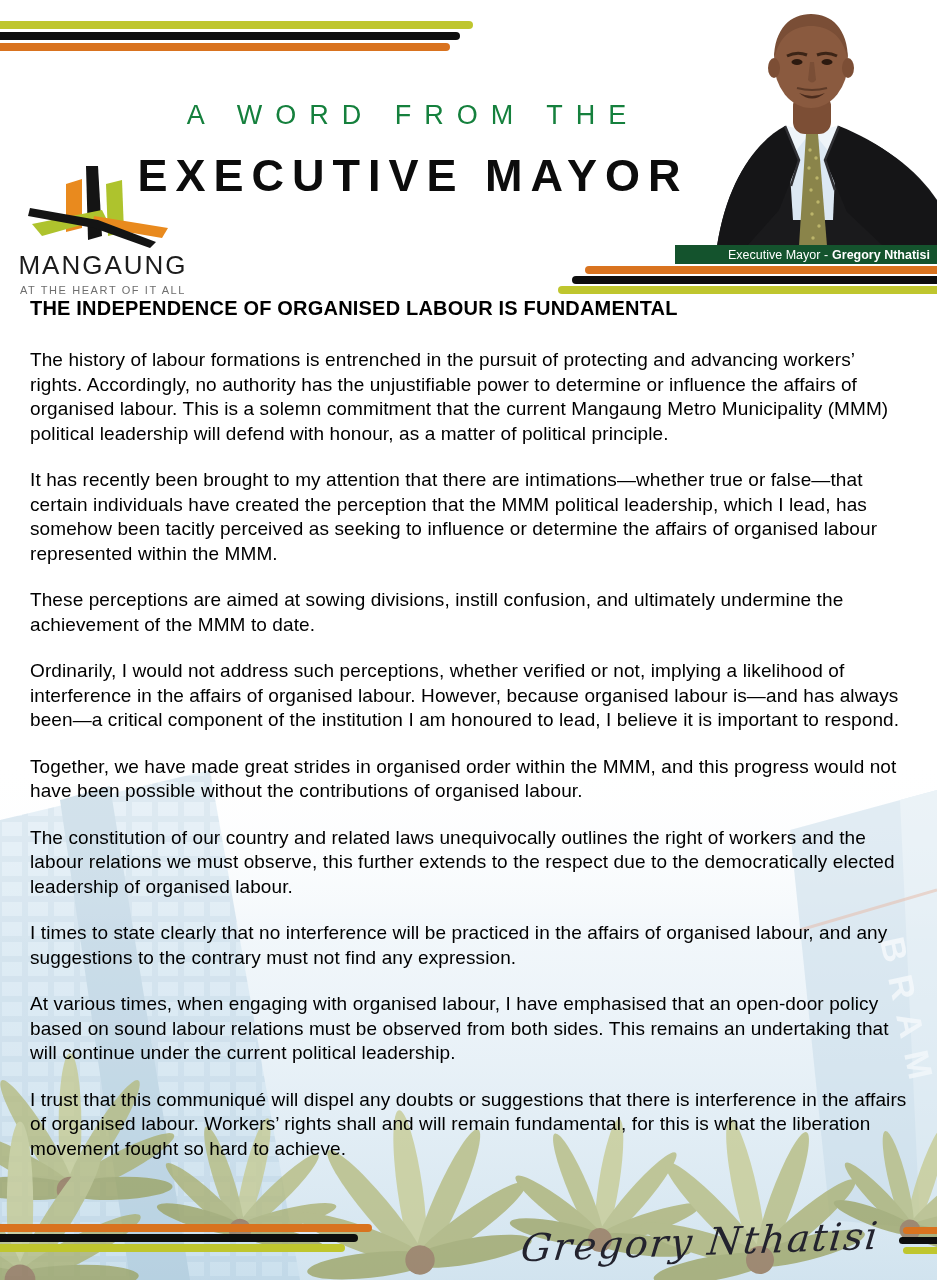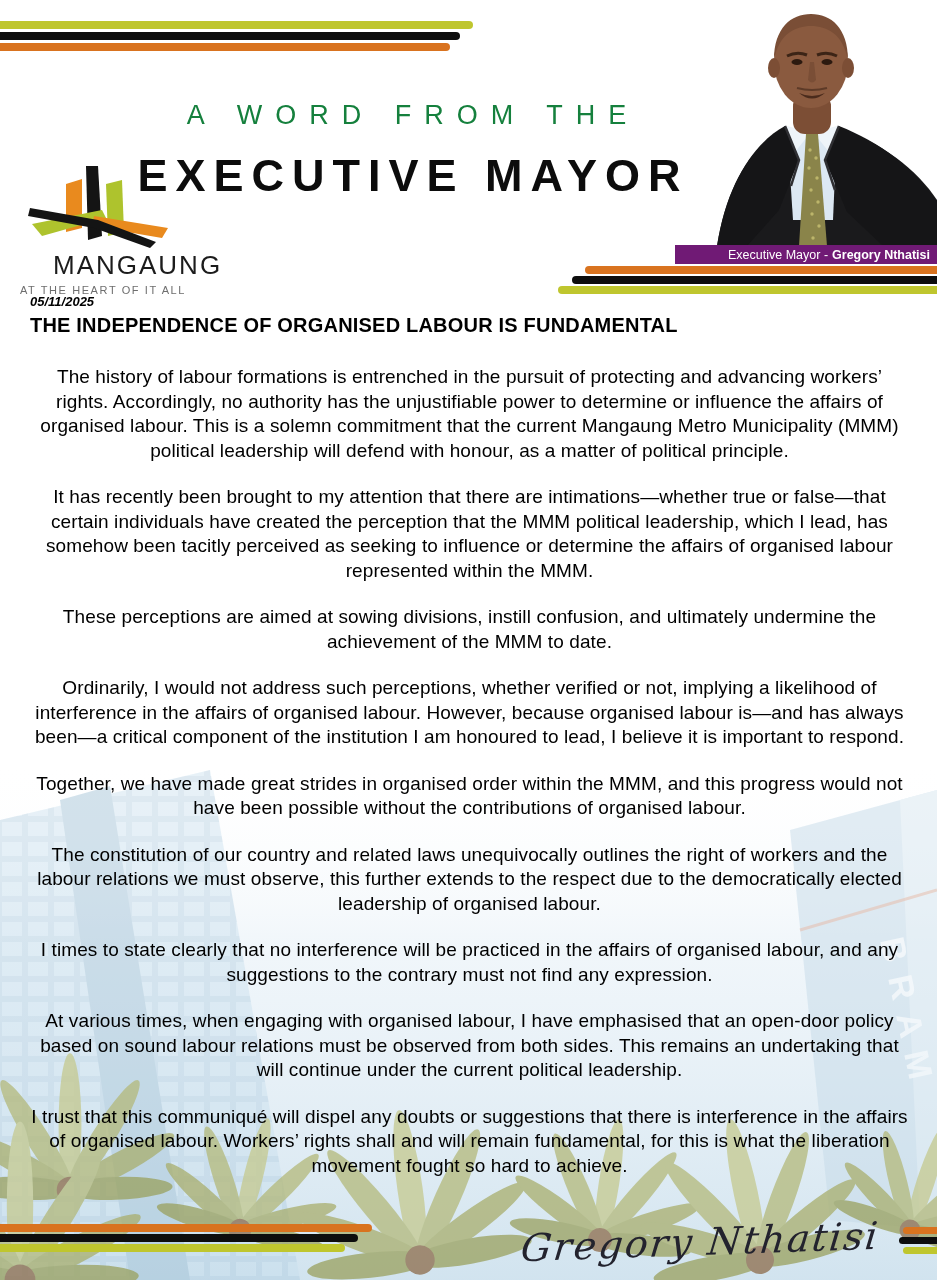--- a/index.html
+++ b/index.html
@@ -53,45 +53,43 @@
     white-space:nowrap;
   }
   .masthead-title .line2{
     margin-top:19px;font-size:45px;font-weight:800;letter-spacing:8px;
     white-space:nowrap;color:#0c0c0c;
   }
   .logo{position:absolute;left:18px;top:158px;width:170px;text-align:center;z-index:2;}
   .logo .wordmark{
     font-size:26px;font-weight:400;letter-spacing:2px;color:#1c1c1c;margin-top:-4px;
     white-space:nowrap;
-    margin-left:35px;
   }
   .logo .tagline{
     font-size:11px;letter-spacing:1.6px;color:#6e6e6e;margin-top:3px;white-space:nowrap;
   }
   
   .photo{position:absolute;right:0;top:0;width:250px;height:246px;z-index:2;}
   .photo-caption{
     position:absolute;right:0;top:245px;width:262px;height:19px;z-index:4;
-    background:#701a75;color:#fff;font-size:12.5px;
+    background:#14532d;color:#fff;font-size:12.5px;
     display:flex;align-items:center;justify-content:flex-end;padding-right:7px;
     white-space:nowrap;
   }
   .photo-caption .strong{font-weight:700;margin-left:4px;}
   
   .content{position:absolute;left:30px;right:28px;top:293px;z-index:2;}
   .meta{font-size:13px;font-weight:700;font-style:italic;color:#000;line-height:17px;}
   .headline{
     margin-top:4px;font-size:20px;font-weight:700;color:#000;letter-spacing:0.2px;
   }
   .paragraphs{margin-top:28px;}
   .para{
     font-size:19px;line-height:24.5px;color:#000;margin-bottom:22px;
     letter-spacing:0.1px;
-    text-align:center;
   }
   
   .signature{
     position:absolute;right:58px;bottom:16px;z-index:3;
     font-family:"DejaVu Serif",serif;font-style:italic;font-size:38px;
     color:#23232e;transform:skewX(-8deg) rotate(-2deg);letter-spacing:2px;
     white-space:nowrap;
   }
   
   .bg-photo{position:absolute;left:0;bottom:0;width:937px;height:520px;z-index:1;pointer-events:none;}
@@ -224,21 +222,20 @@
   </div>
 
   <div class="stripes-photo">
     <div class="bar orange b1"></div>
     <div class="bar black b2"></div>
     <div class="bar green b3"></div>
   </div>
 
   <div class="content">
     <div class="meta">
-      <div>05/11/2025</div>
     </div>
     <h1 class="headline">THE INDEPENDENCE OF ORGANISED LABOUR IS FUNDAMENTAL</h1>
     <div class="paragraphs">
 
         <p class="para">The history of labour formations is entrenched in the pursuit of protecting and advancing workers’ rights. Accordingly, no authority has the unjustifiable power to determine or influence the affairs of organised labour. This is a solemn commitment that the current Mangaung Metro Municipality (MMM) political leadership will defend with honour, as a matter of political principle.</p>
 
         <p class="para">It has recently been brought to my attention that there are intimations—whether true or false—that certain individuals have created the perception that the MMM political leadership, which I lead, has somehow been tacitly perceived as seeking to influence or determine the affairs of organised labour represented within the MMM.</p>
 
         <p class="para">These perceptions are aimed at sowing divisions, instill confusion, and ultimately undermine the achievement of the MMM to date.</p>
 

